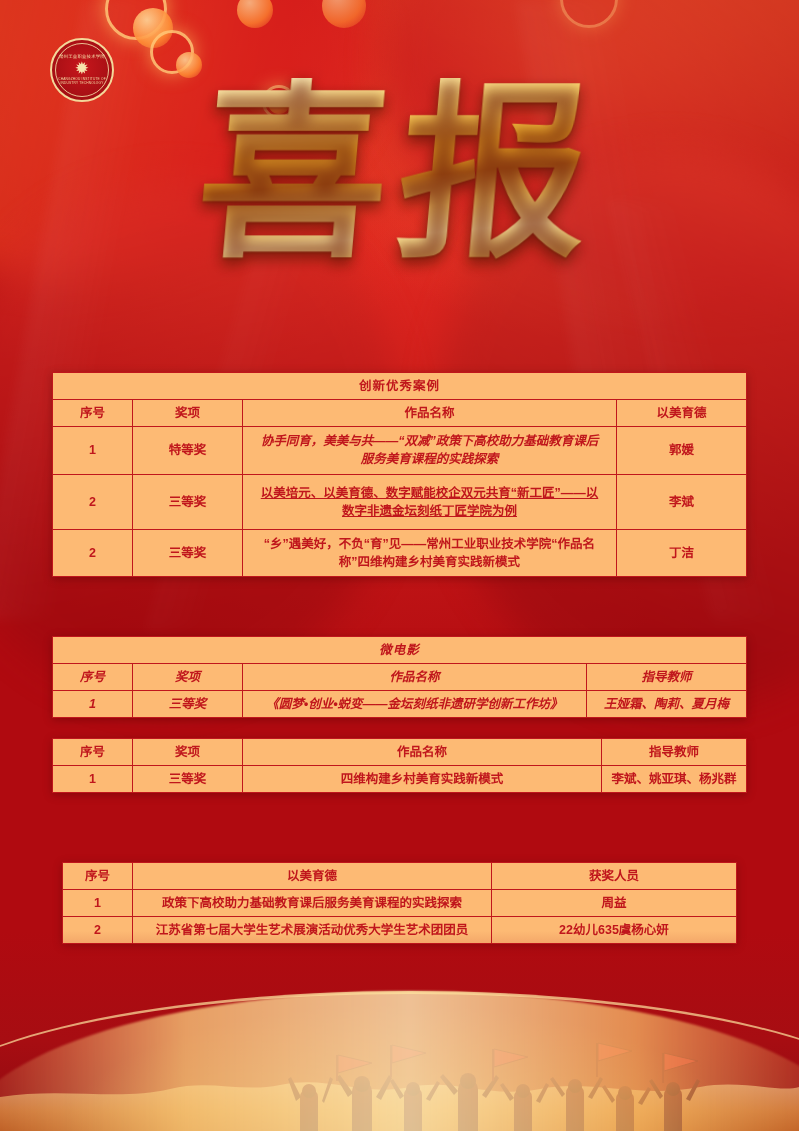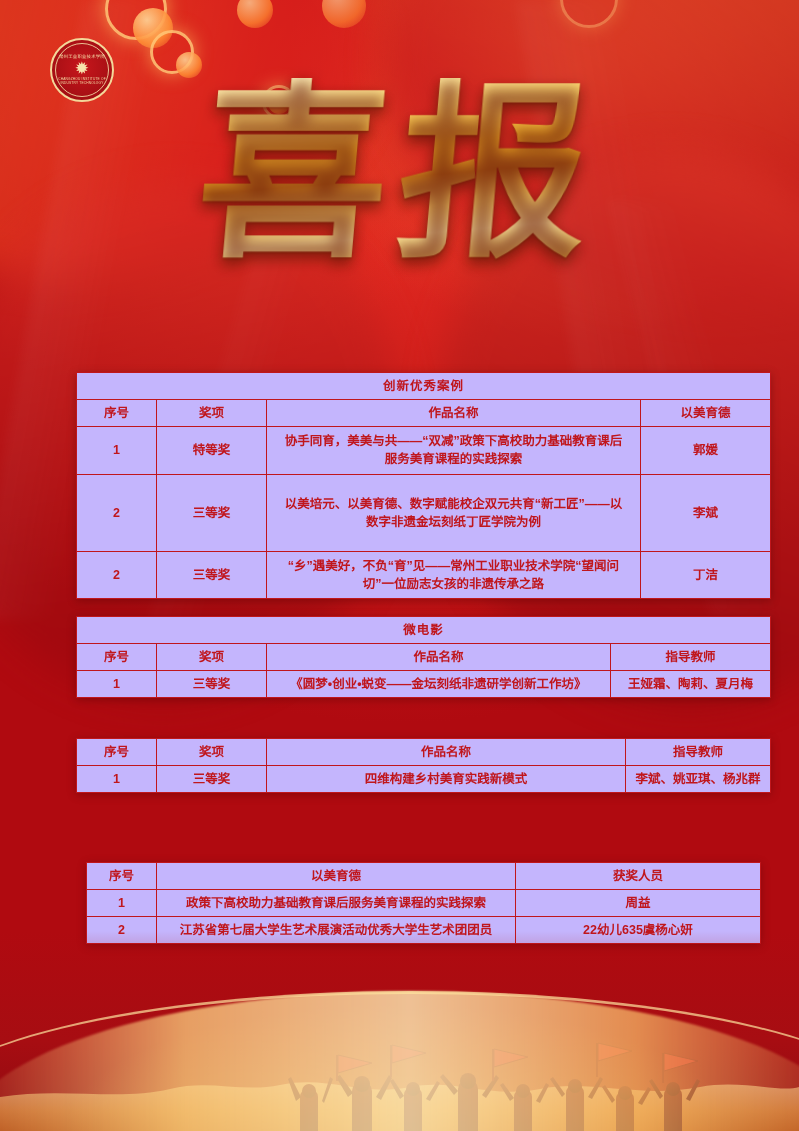--- a/index.html
+++ b/index.html
@@ -97,24 +97,23 @@
     transform: skewX(-5deg);
     filter: drop-shadow(0 2px 1px rgba(120,50,0,.6));
   }
 
   
   .tables { position:absolute; left:0; top:0; width:799px; }
   .tbl-block { position:absolute; left:52px; width:695px; }
   table.t {
     width:100%;
     border-collapse:collapse;
-    background:#c4b5fd;
+    background:#fdba74;
     table-layout:fixed;
     box-shadow:0 2px 8px rgba(70,0,0,.35);
-    margin-left:24px;
   }
   table.t th, table.t td {
     border:1px solid #c0161c;
     color:#c0161c;
     text-align:center;
     vertical-align:middle;
     padding:4px 4px;
     font-size:12.5px;
     line-height:1.45;
     font-weight:700;
@@ -216,40 +215,40 @@
           </tr>
           <tr class="hdr">
             <td>序号</td>
             <td>奖项</td>
             <td>作品名称</td>
             <td>以美育德</td>
           </tr>
           <tr>
             <td class="body">1</td>
             <td class="body">特等奖</td>
-            <td class="body" style="padding:5px 12px;">协手同育，美美与共——“双减”政策下高校助力基础教育课后服务美育课程的实践探索</td>
+            <td class="body" style="padding:5px 12px;font-style:italic;">协手同育，美美与共——“双减”政策下高校助力基础教育课后服务美育课程的实践探索</td>
             <td class="body">郭媛</td>
           </tr>
           <tr>
             <td class="body">2</td>
             <td class="body">三等奖</td>
-            <td class="body" style="padding:20px 12px;">以美培元、以美育德、数字赋能校企双元共育“新工匠”——以数字非遗金坛刻纸丁匠学院为例</td>
+            <td class="body" style="padding:9px 12px;text-decoration:underline;">以美培元、以美育德、数字赋能校企双元共育“新工匠”——以数字非遗金坛刻纸丁匠学院为例</td>
             <td class="body">李斌</td>
           </tr>
           <tr>
             <td class="body">2</td>
             <td class="body">三等奖</td>
-            <td class="body" style="padding:5px 12px;">“乡”遇美好，不负“育”见——常州工业职业技术学院“望闻问切”一位励志女孩的非遗传承之路</td>
+            <td class="body" style="padding:5px 12px;">“乡”遇美好，不负“育”见——常州工业职业技术学院“作品名称”四维构建乡村美育实践新模式</td>
             <td class="body">丁洁</td>
           </tr>
         </tbody>
       </table>
     </div>
 
-    <div class="tbl-block" style="top:616px;">
+    <div class="tbl-block" style="top:636px;font-style:italic;">
       <table class="t">
         <colgroup>
             <col class="col-no">
             <col class="col-prize">
             <col>
             <col class="col-lead2">
           </colgroup>
         <tbody>
           <tr class="cap">
             <td colspan="4">微电影</td>

